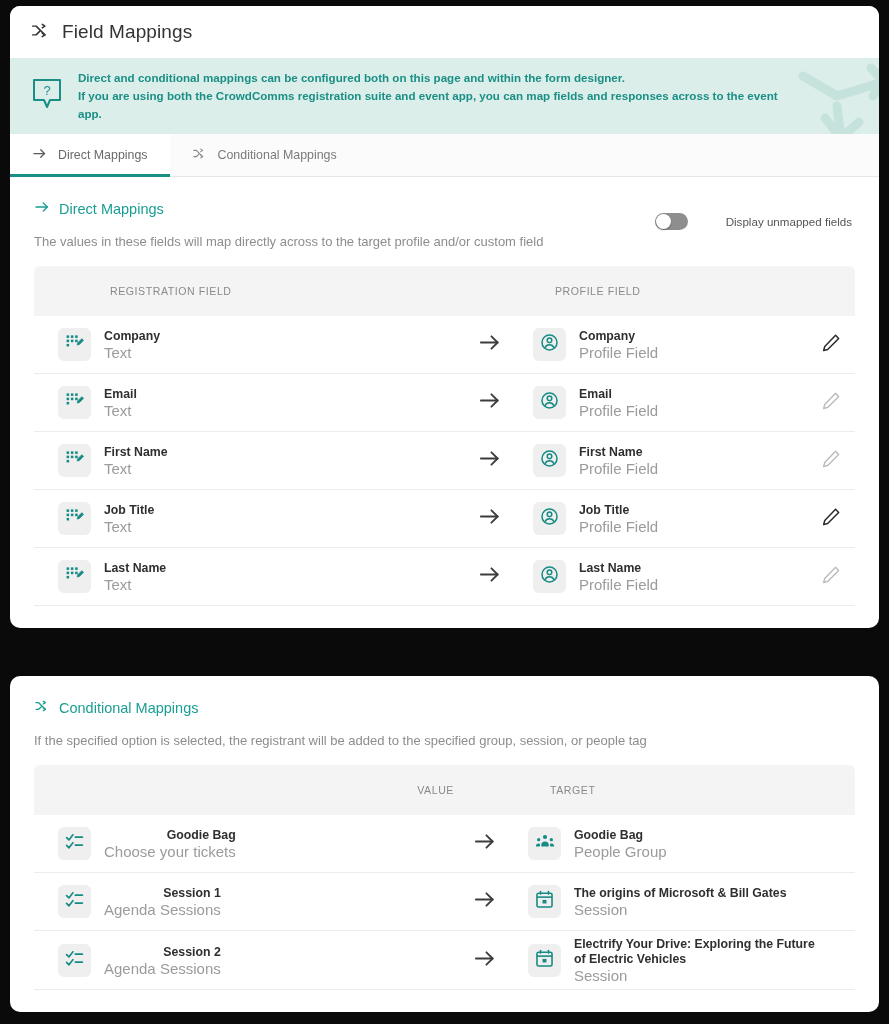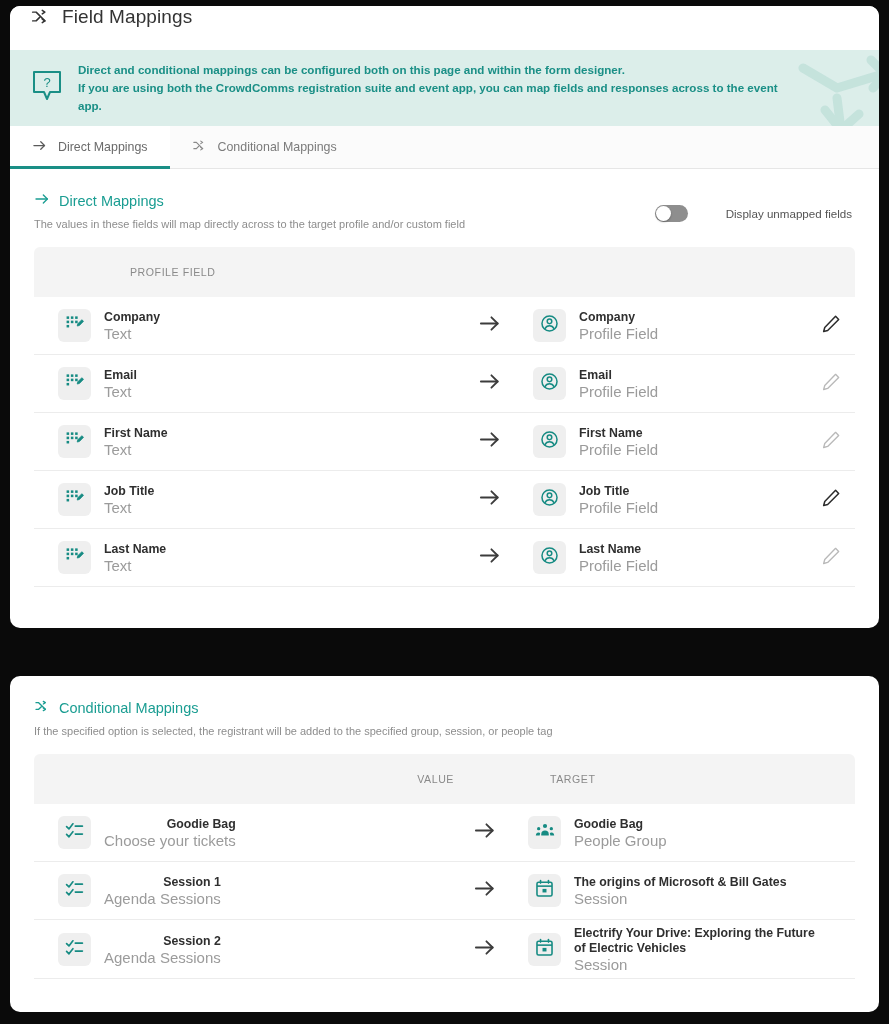--- a/index.html
+++ b/index.html
@@ -21,23 +21,23 @@
     width: 869px;
     background: #ffffff;
     border-radius: 10px;
     overflow: hidden;
   }
   #card-direct { top: 6px; height: 622px; }
   #card-conditional { top: 676px; height: 336px; }
 
   
   .page-header {
-    height: 44px;
-    display: flex;
-    align-items: flex-start;
+    height: 52px;
+    display: flex;
+    align-items: center;
     padding-left: 20px;
     gap: 11px;
     background: #fff;
   }
   .page-title {
     font-size: 19px;
     color: #333333;
     font-weight: 400;
     letter-spacing: .1px;
   }
@@ -104,22 +104,22 @@
   .section { padding: 22px 24px 0 24px; position: relative; }
   .section-title {
     display: flex;
     align-items: center;
     gap: 9px;
     color: #1a9d92;
     font-size: 14.5px;
     font-weight: 400;
   }
   .section-sub {
-    margin-top: 8px;
-    font-size: 11px;
+    margin-top: 16px;
+    font-size: 13px;
     color: #8d8d8d;
   }
 
   .toggle-wrap {
     position: absolute;
     right: 27px;
     top: 36px;
     display: flex;
     align-items: center;
     gap: 9px;
@@ -299,20 +299,21 @@
       </div>
       <div class="section-sub">The values in these fields will map directly across to the target profile and/or custom field</div>
 
       <div class="toggle-wrap">
         <div class="toggle"></div>
         <div class="toggle-label">Display unmapped fields</div>
       </div>
 
       <div class="tbl">
         <div class="tbl-head">
+          <div class="th col-a">REGISTRATION FIELD</div>
           <div class="col-mid"></div>
           <div class="th col-b">PROFILE FIELD</div>
         </div>
         <div id="direct-rows">
             <div class="row">
       <div class="cell cell-a">
       <div class="icon-tile">
         <span><svg width="19" height="19" viewBox="0 0 24 24" fill="#168b83">
       <rect x="2" y="3" width="3.2" height="3.2"></rect>
                       <rect x="7.4" y="3" width="3.2" height="3.2"></rect>

